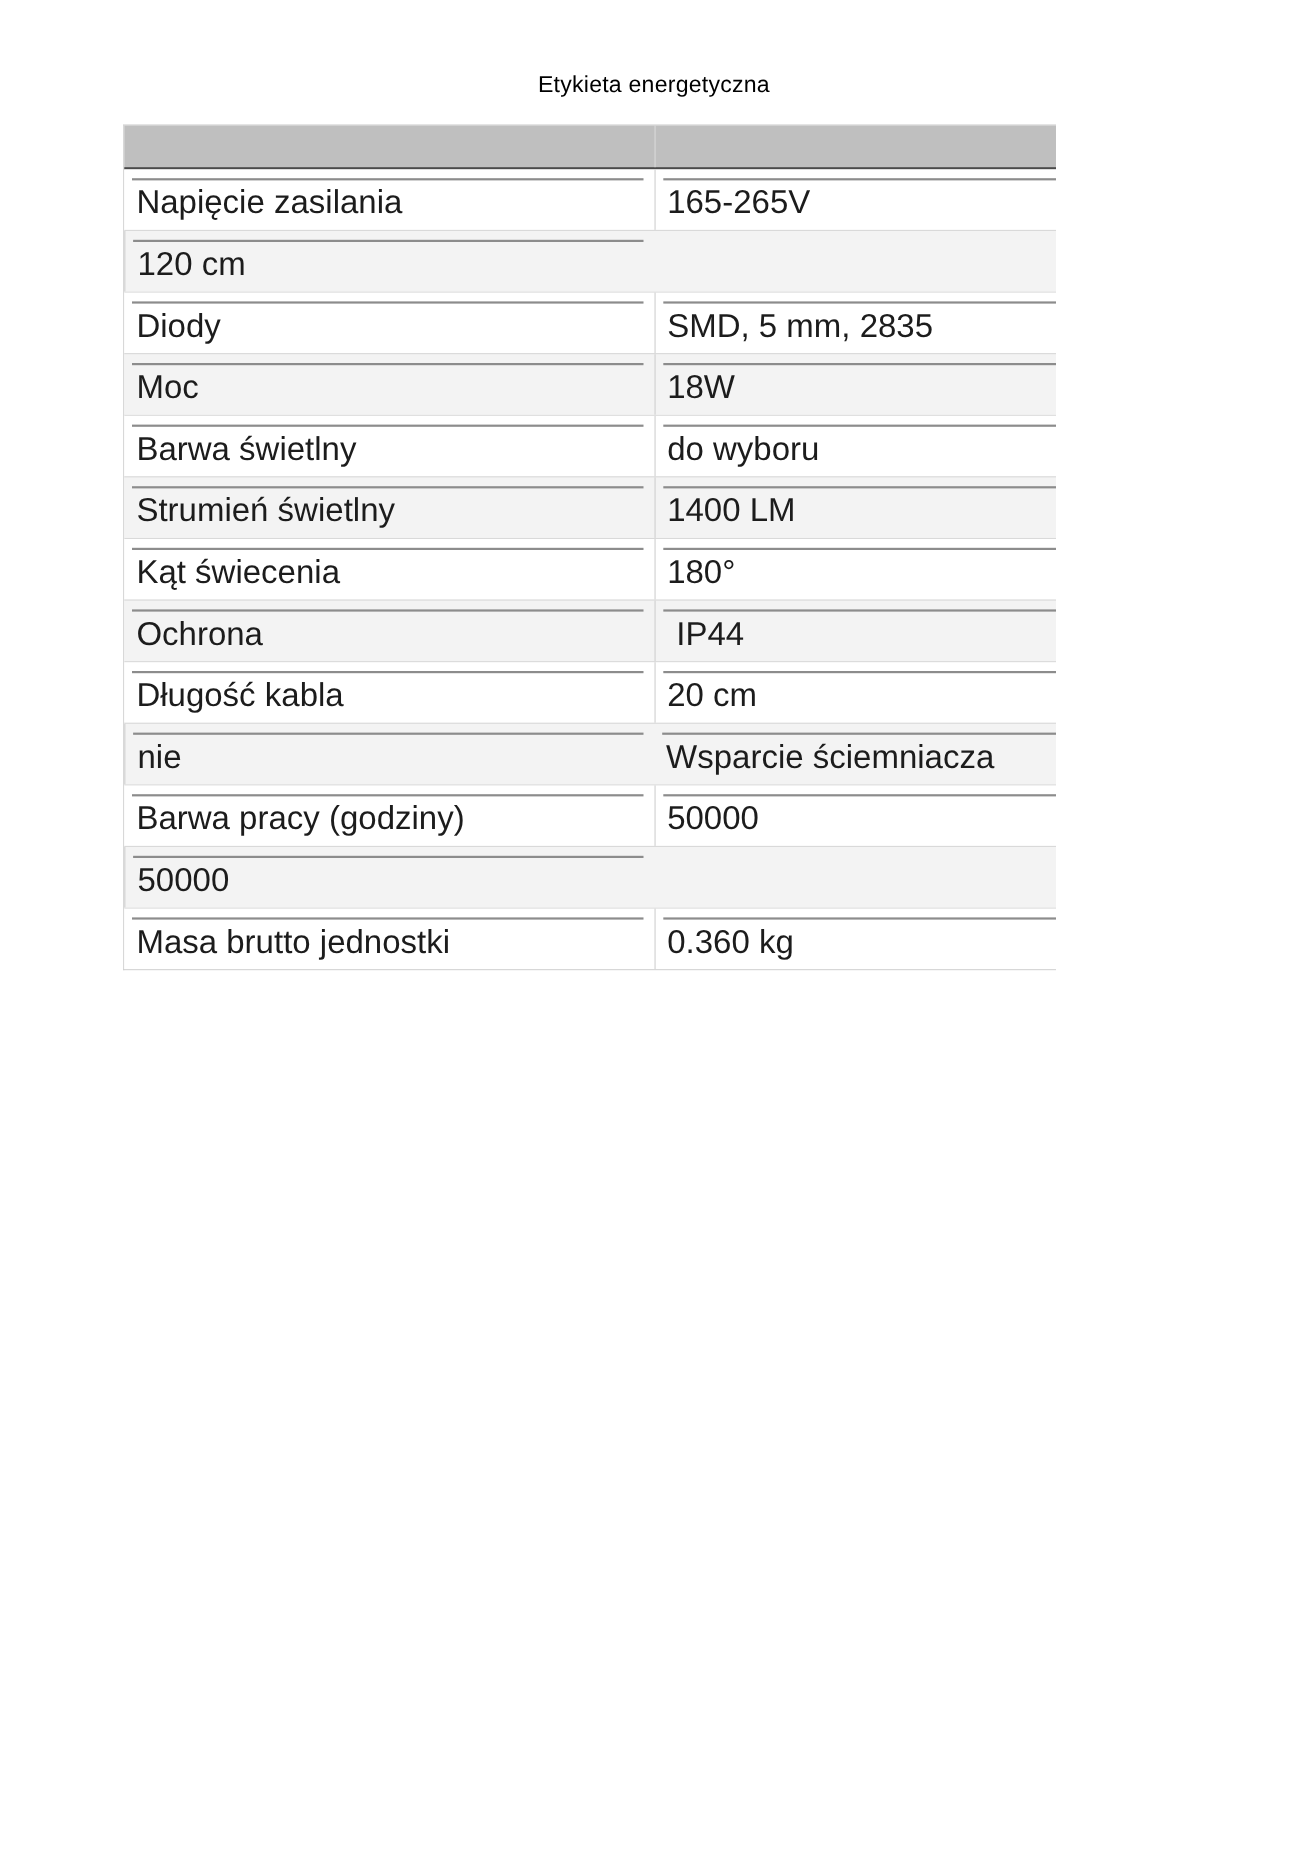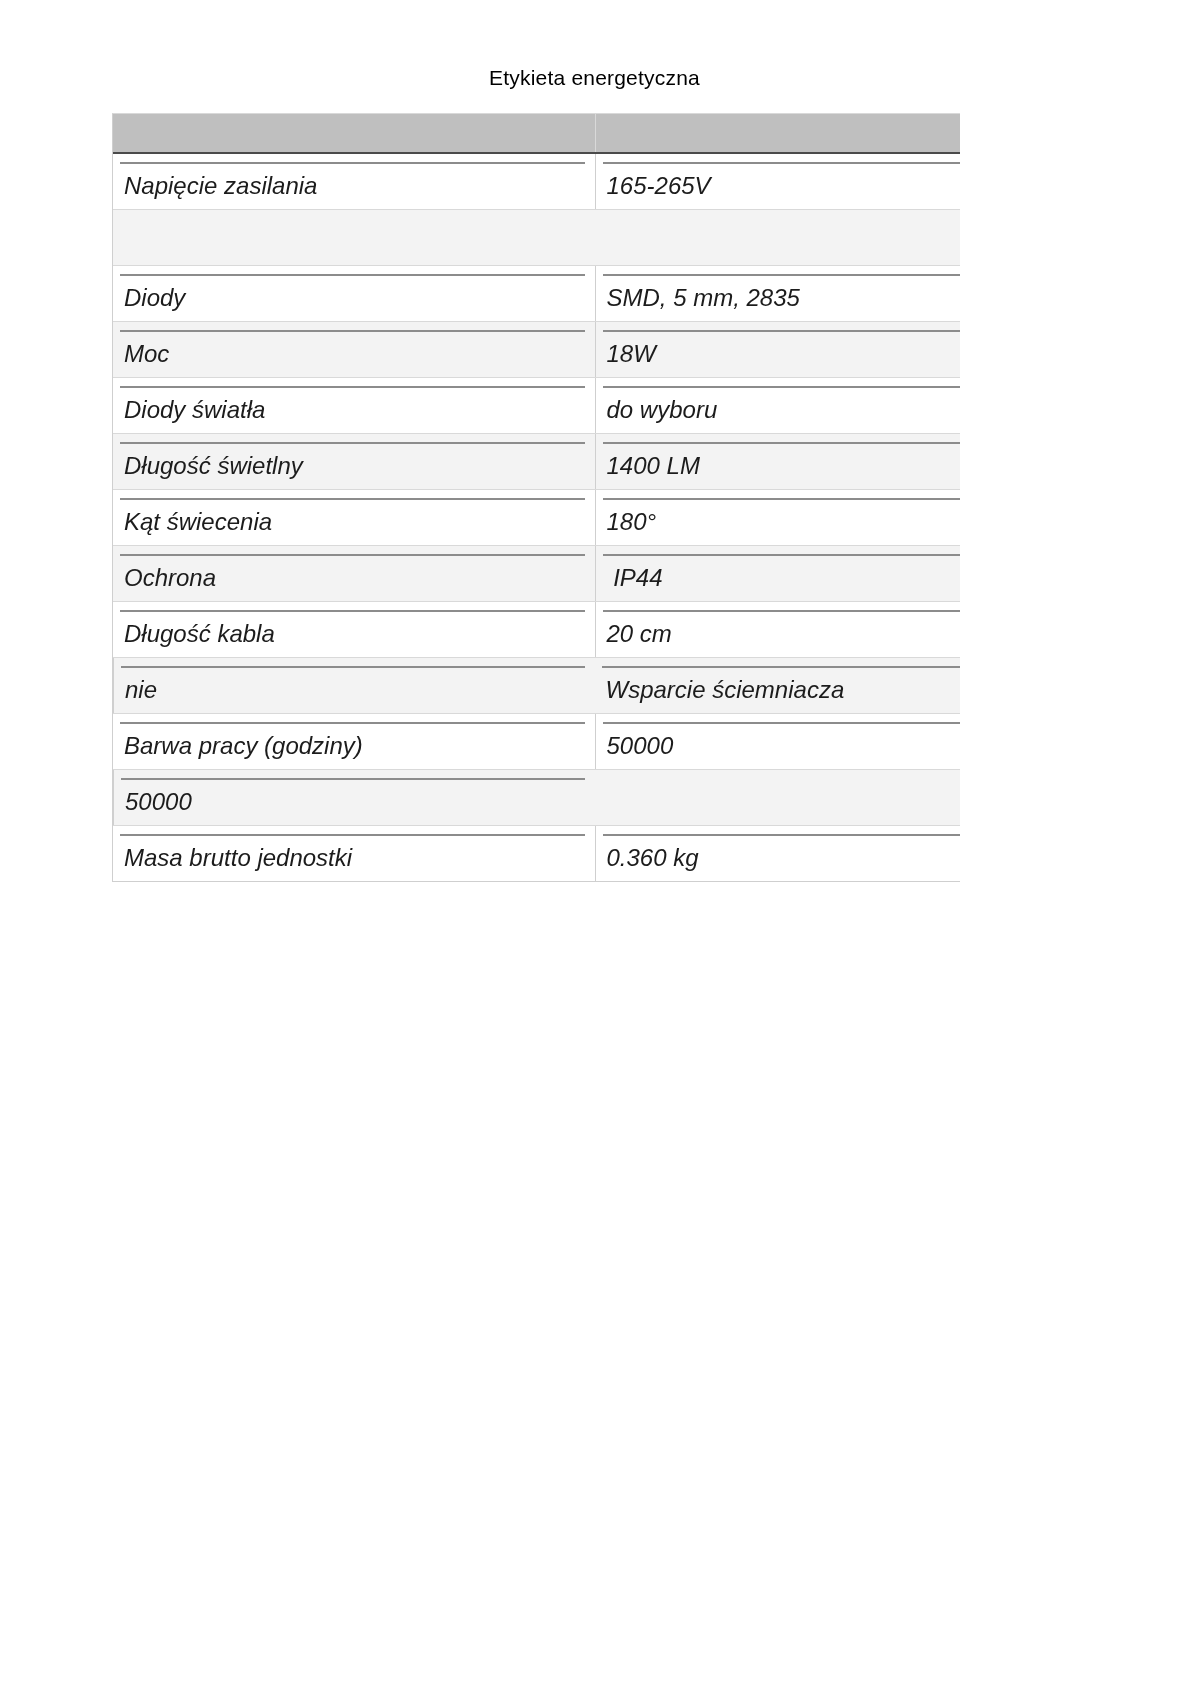--- a/index.html
+++ b/index.html
@@ -62,25 +62,24 @@
   .trow:nth-child(even) {
     background: #f3f3f3;
   }
   .cell {
     position: relative;
     box-sizing: border-box;
     width: 50%;
     display: flex;
     align-items: center;
     padding: 8px 10px 0 11px;
-    font-size: 24px;
+    font-size: 30px;
     line-height: 1.15;
     white-space: pre-wrap;
     overflow: hidden;
-    font-style: italic;
   }
   .cell::before {
     content: "";
     position: absolute;
     top: 8px;
     left: 7px;
     right: 10px;
     height: 2px;
     background: #8c8c8c;
   }
@@ -104,39 +103,40 @@
 
     <div class="tbody">
 
       <div class="trow">
         <div class="cell label">Napięcie zasilania</div>
         <div class="cell value">165-265V</div>
       </div>
 
 
       <div class="trow">
+        <div class="cell value">120 cm</div>
       </div>
 
       <div class="trow">
         <div class="cell label">Diody</div>
         <div class="cell value">SMD, 5 mm, 2835</div>
       </div>
 
       <div class="trow">
         <div class="cell label">Moc</div>
         <div class="cell value">18W</div>
       </div>
 
       <div class="trow">
-        <div class="cell label">Diody światła</div>
+        <div class="cell label">Barwa świetlny</div>
         <div class="cell value">do wyboru</div>
       </div>
 
       <div class="trow">
-        <div class="cell label">Długość świetlny</div>
+        <div class="cell label">Strumień świetlny</div>
         <div class="cell value">1400 LM</div>
       </div>
 
       <div class="trow">
         <div class="cell label">Kąt świecenia</div>
         <div class="cell value">180°</div>
       </div>
 
       <div class="trow">
         <div class="cell label">Ochrona</div>

